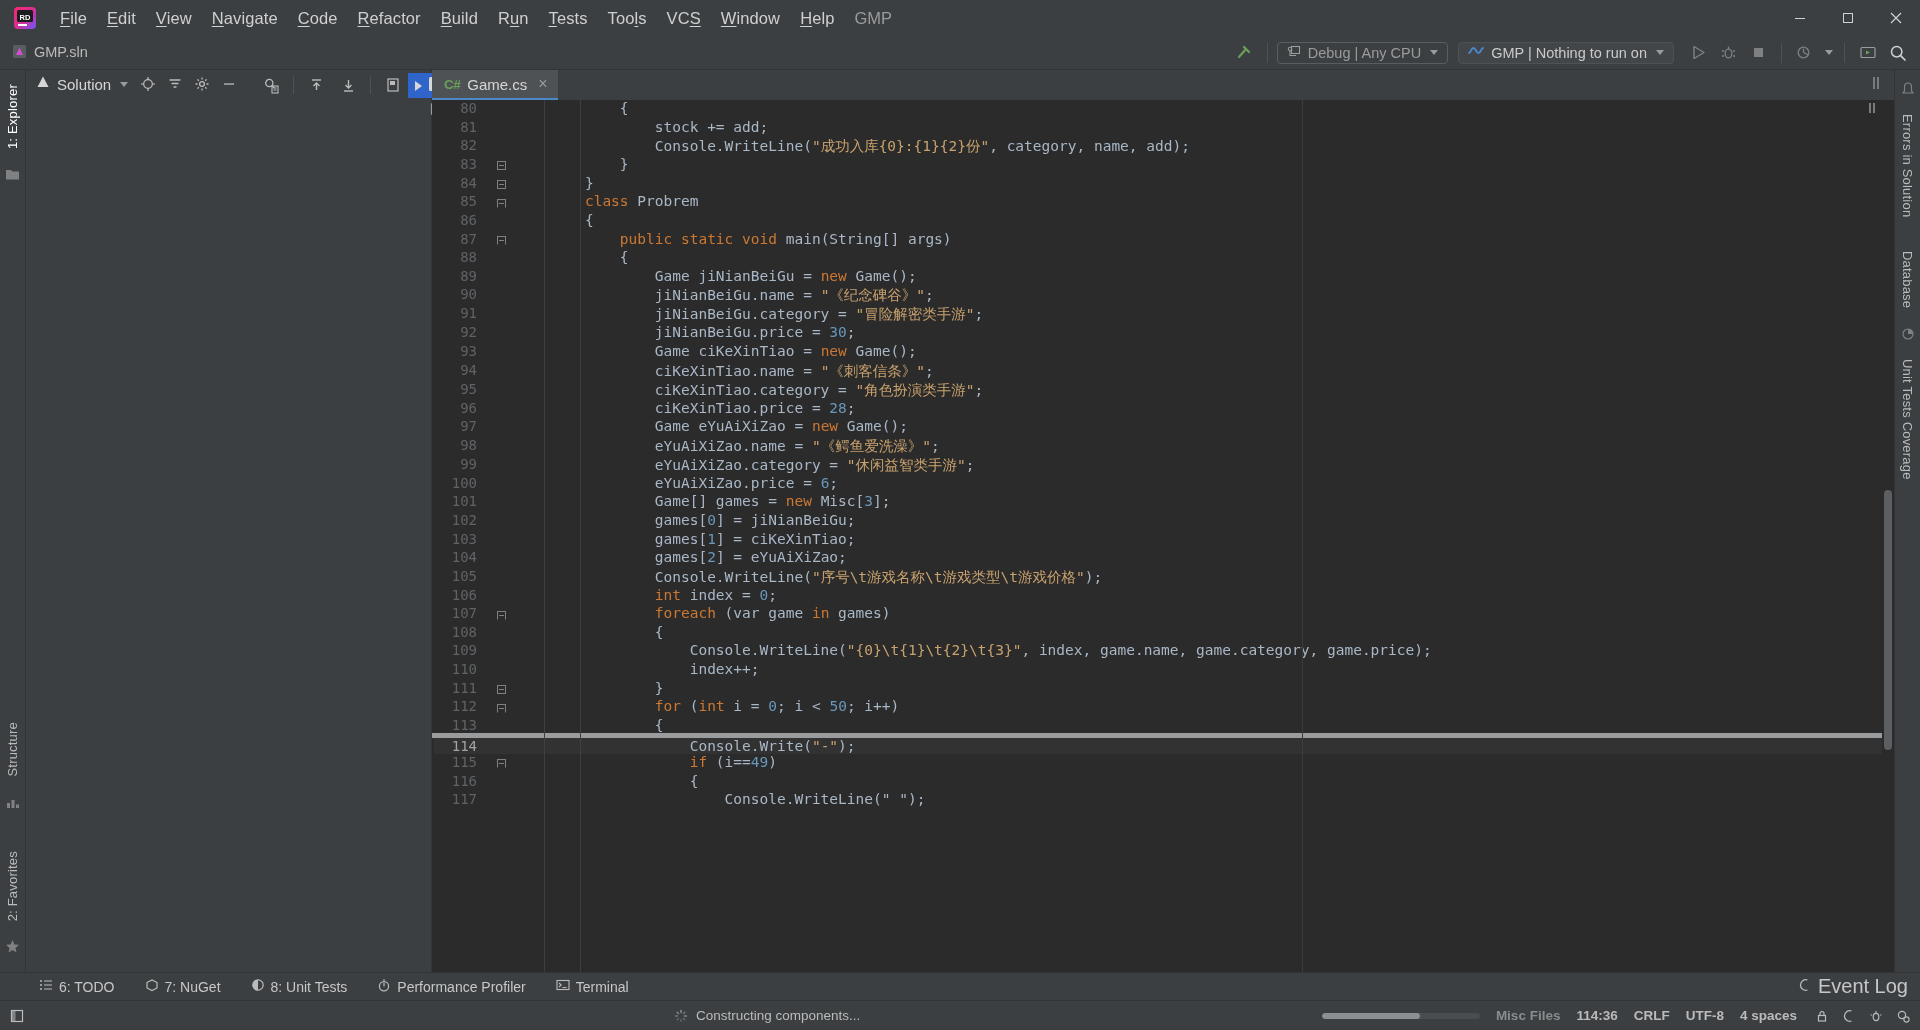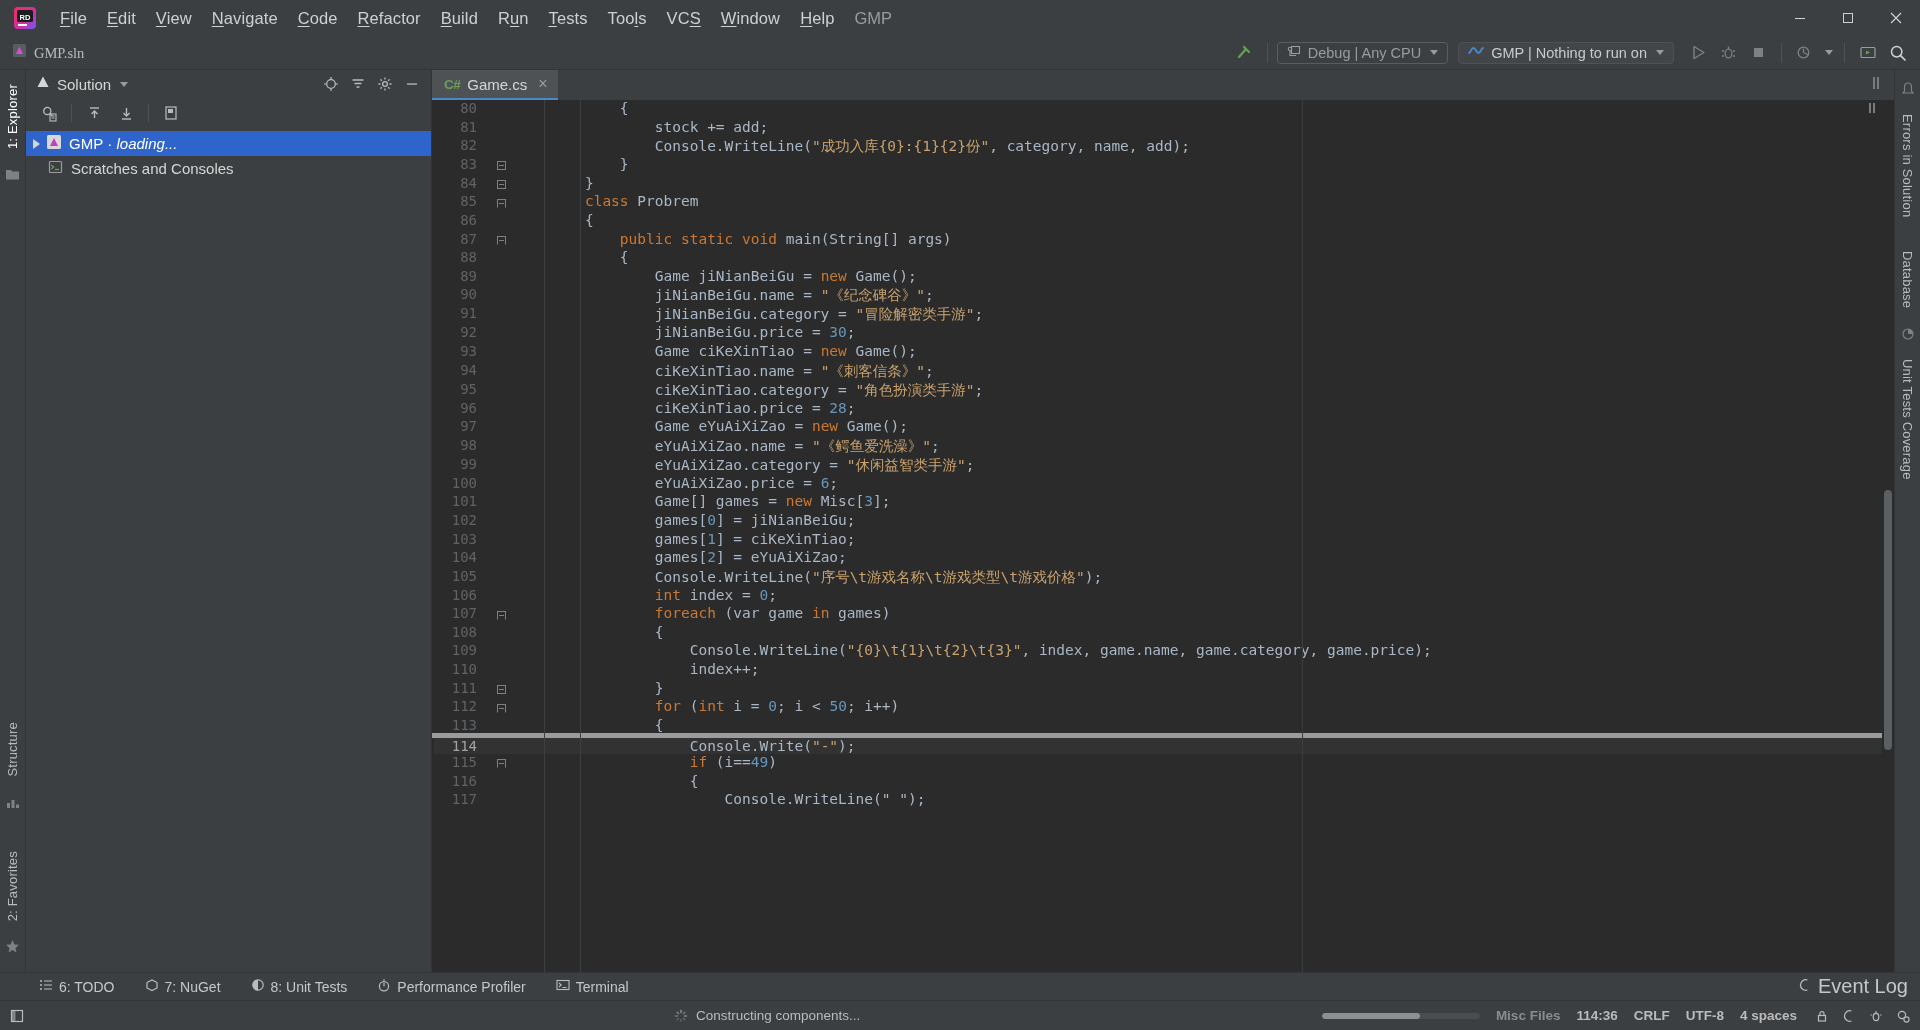--- a/index.html
+++ b/index.html
@@ -26,21 +26,21 @@
   .menu-proj { font-size: 16.5px; color: #9a9b9c; padding: 3px 10px; }
   .win-btns { margin-left: auto; display: flex; align-items: center; height: 36px; }
   .win-btn { width: 48px; height: 36px; display: flex; align-items: center; justify-content: center; }
   .win-btn svg { display: block; }
 
   
   .navbar {
     height: 34px; flex: 0 0 34px; background: #3c3f41; display: flex; align-items: center;
     padding-left: 12px; border-bottom: 1px solid #323437;
   }
-  .crumb { display: flex; align-items: flex-end; gap: 7px; font-size: 14.5px; color: #bbbbbb; font-family: Liberation Serif, serif; }
+  .crumb { display: flex; align-items: flex-start; gap: 7px; font-size: 14.5px; color: #bbbbbb; }
   .toolbar-right { margin-left: auto; display: flex; align-items: center; gap: 2px; padding-right: 8px; }
   .tb-sep { width: 1px; height: 20px; background: #4e5254; margin: 0 7px; }
   .tb-icon {
     width: 28px; height: 26px; display: flex; align-items: center; justify-content: center;
     border-radius: 3px;
   }
   .tb-icon.dim svg { opacity: .45; }
   .combo {
     display: flex; align-items: center; gap: 7px; height: 22px; padding: 0 9px;
     border: 1px solid #5a5d5f; border-radius: 4px; font-size: 14.5px; color: #9a9b9c;
@@ -62,21 +62,21 @@
   .rail-tab {
     writing-mode: vertical-rl; font-size: 13px; color: #bbbbbb; padding: 8px 2px;
     white-space: nowrap; letter-spacing: .2px;
   }
   .rail-tab.rev { transform: rotate(180deg); }
   .rail-tab.active { color: #ffffff; }
   .rail-icon { margin: 10px 0 6px 0; opacity: .72; }
   .rail-spacer { flex: 1 1 auto; }
 
   
-  .sol-panel { width: 406px; flex: 0 0 406px; background: #3c3f41; display: flex; flex-direction: column;
+  .sol-panel { width: 406px; flex: 0 0 406px; background: #3c3f41; display: flex; flex-direction: row;
                border-right: 1px solid #323437; }
   .sol-head { height: 28px; display: flex; align-items: center; padding: 0 6px 0 10px; gap: 7px; }
   .sol-title { font-size: 15px; color: #d6d6d6; }
   .sol-head-icons { margin-left: auto; display: flex; gap: 1px; }
   .sol-hicon { width: 26px; height: 24px; display: flex; align-items: center; justify-content: center; border-radius: 3px; }
   .sol-toolbar { height: 30px; display: flex; align-items: center; padding-left: 8px; gap: 2px; }
   .sol-tb { width: 30px; height: 26px; display: flex; align-items: center; justify-content: center; border-radius: 3px; }
   .sol-divider { width: 1px; height: 18px; background: #4e5254; margin: 0 5px; }
   .tree { padding-top: 3px; }
   .tree-row { height: 25px; display: flex; align-items: center; gap: 7px; padding-left: 22px; font-size: 15px; color: #d6d6d6; }

